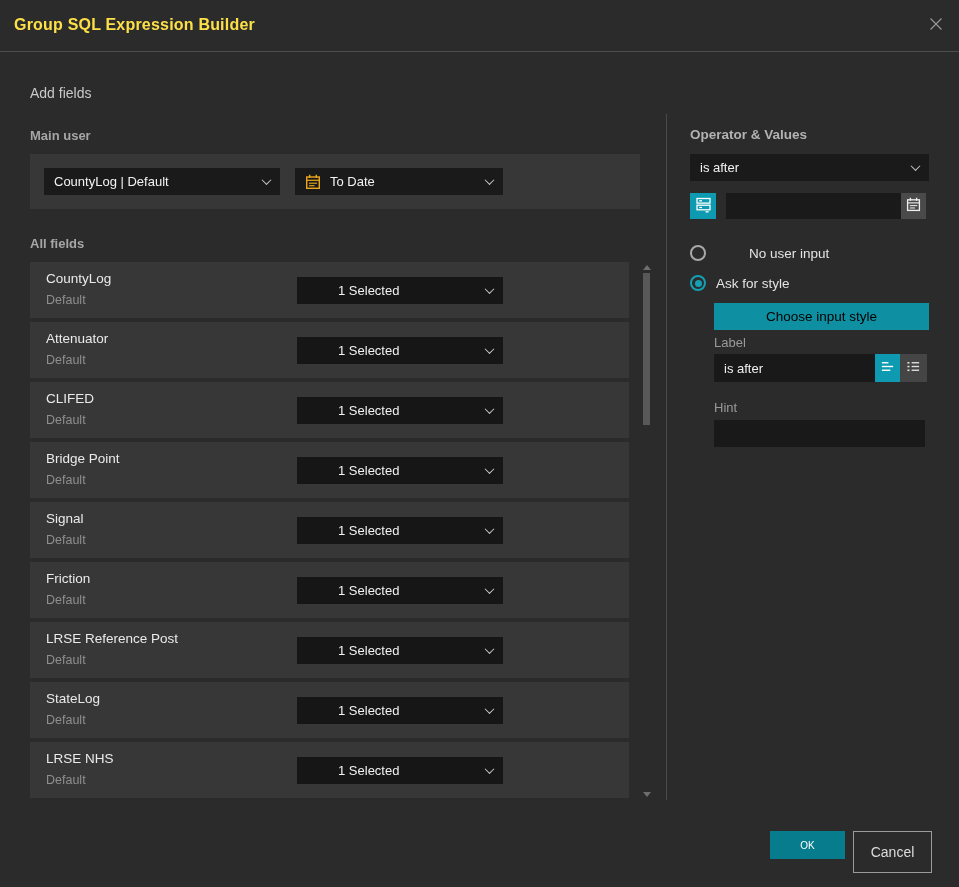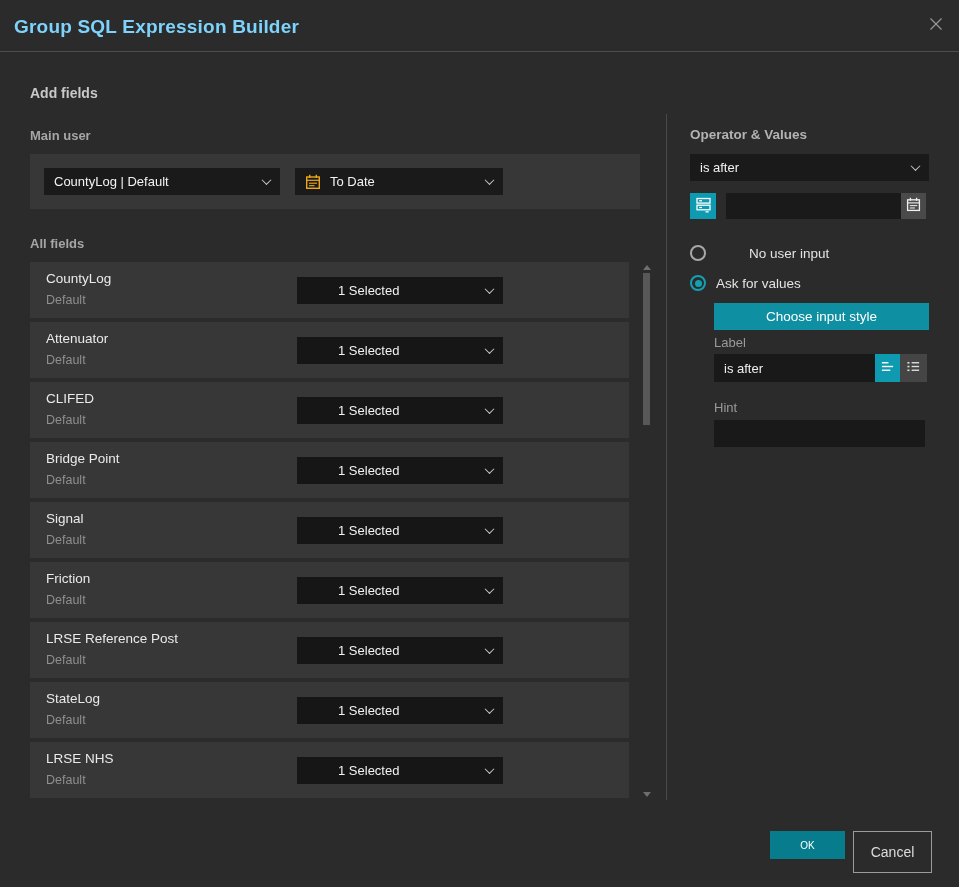--- a/index.html
+++ b/index.html
@@ -8,26 +8,26 @@
     position: relative;
     background: #2b2b2b;
     font-family: "Liberation Sans", sans-serif;
     color: #e6e6e6;
     overflow: hidden;
   }
   .abs { position: absolute; }
 
   
   .titlebar { top:0; left:0; width:959px; height:52px; border-bottom:1px solid #4d4d4d; }
-  .title { left:14px; top:16px; font-size:19px; font-weight:bold; color:#7dd3fc; letter-spacing:.2px; }
+  .title { left:14px; top:16px; font-size:16px; font-weight:bold; color:#fde047; letter-spacing:.2px; }
   .close-btn { right:12px; top:15px; width:22px; height:22px; cursor:pointer;
                display:flex; align-items:center; justify-content:center; }
 
   
-  .h-add-fields { left:30px; top:85px; font-size:14px; font-weight:bold; color:#c9c9c9; }
+  .h-add-fields { left:30px; top:85px; font-size:14px; font-weight:normal; color:#c9c9c9; }
   .h-main-field { left:30px; top:128px; font-size:13px; font-weight:bold; color:#a6a6a6; }
   .h-all-fields { left:30px; top:236px; font-size:13px; font-weight:bold; color:#a6a6a6; }
   .h-operator   { left:690px; top:127px; font-size:13.5px; font-weight:bold; color:#b3b3b3; }
 
   
   .dd {
     background:#1a1a1a; height:27px; display:flex; align-items:center;
     padding:0 10px; color:#f2f2f2; font-size:13px; cursor:pointer;
   }
   .dd .dd-text { flex:1 1 auto; white-space:nowrap; overflow:hidden; }
@@ -77,21 +77,21 @@
 
   .radio-row { display:flex; align-items:center; gap:10px; cursor:pointer; }
   .radio-row-1 { left:690px; top:245px;gap:43px; }
   .radio-row-2 { left:690px; top:275px; }
   .radio { width:16px; height:16px; border-radius:50%; border:2px solid #a8a8a8; position:relative; flex:0 0 auto; }
   .radio.selected { border-color:#14a0b3; }
   .radio.selected::after { content:''; position:absolute; inset:2.5px; border-radius:50%; background:#14a0b3; }
   .radio-label { font-size:13.5px; color:#e3e3e3; }
 
   .choose-btn { left:714px; top:303px; width:215px; height:27px; background:#0e90a2;
-                color:#ffffff; font-size:13.5px; display:flex; align-items:center;
+                color:#000000; font-size:13.5px; display:flex; align-items:center;
                 justify-content:center; cursor:pointer; border:none;
                 font-family:"Liberation Sans", sans-serif; }
 
   .label-caption { left:714px; top:335px; font-size:13px; color:#9a9a9a; }
   .label-input { left:714px; top:354px; width:161px; height:28px; background:#191919;
                  border:none; color:#f0f0f0; font-size:13px; padding:0 10px;
                  font-family:"Liberation Sans", sans-serif; }
   .style-btn-a { left:875px; top:354px; width:25px; height:28px; background:#0e9ab0; }
   .style-btn-b { left:900px; top:354px; width:27px; height:28px; background:#454545; }
 
@@ -274,21 +274,21 @@
   </span>
 </div>
 
 <div class="abs radio-row radio-row-1">
   <span class="radio"></span>
   <span class="radio-label">No user input</span>
 </div>
 
 <div class="abs radio-row radio-row-2">
   <span class="radio selected"></span>
-  <span class="radio-label">Ask for values</span>
+  <span class="radio-label">Ask for style</span>
 </div>
 
 <button class="abs choose-btn">Choose input style</button>
 
 <div class="abs label-caption">Label</div>
 
 <input class="abs label-input" type="text" value="is after" style="">
 
 <div class="abs btn-sq style-btn-a">
   <span>

